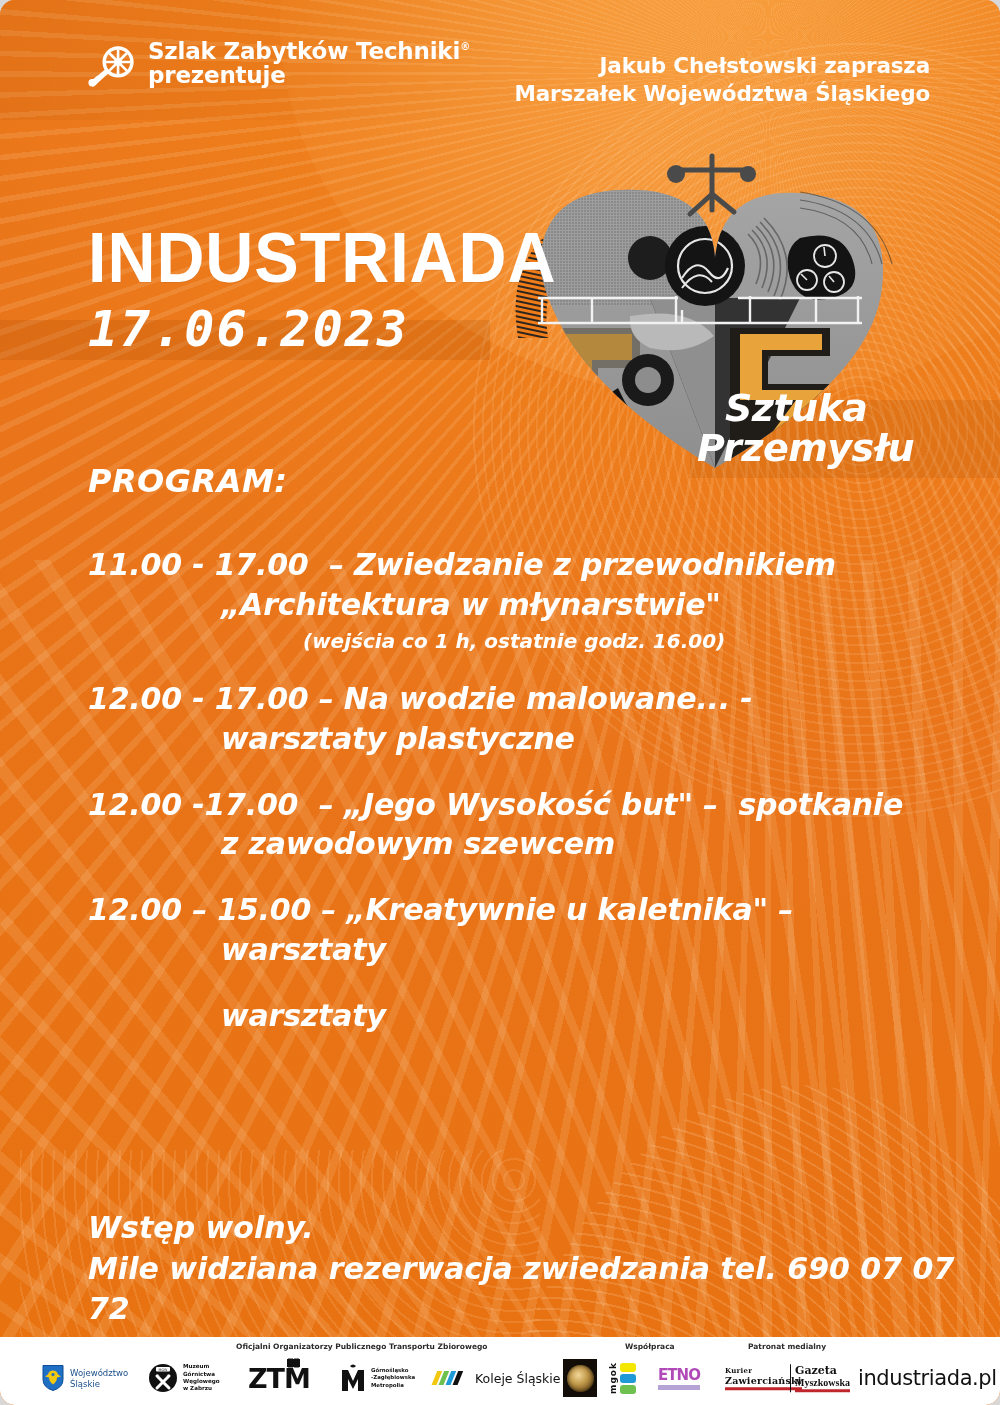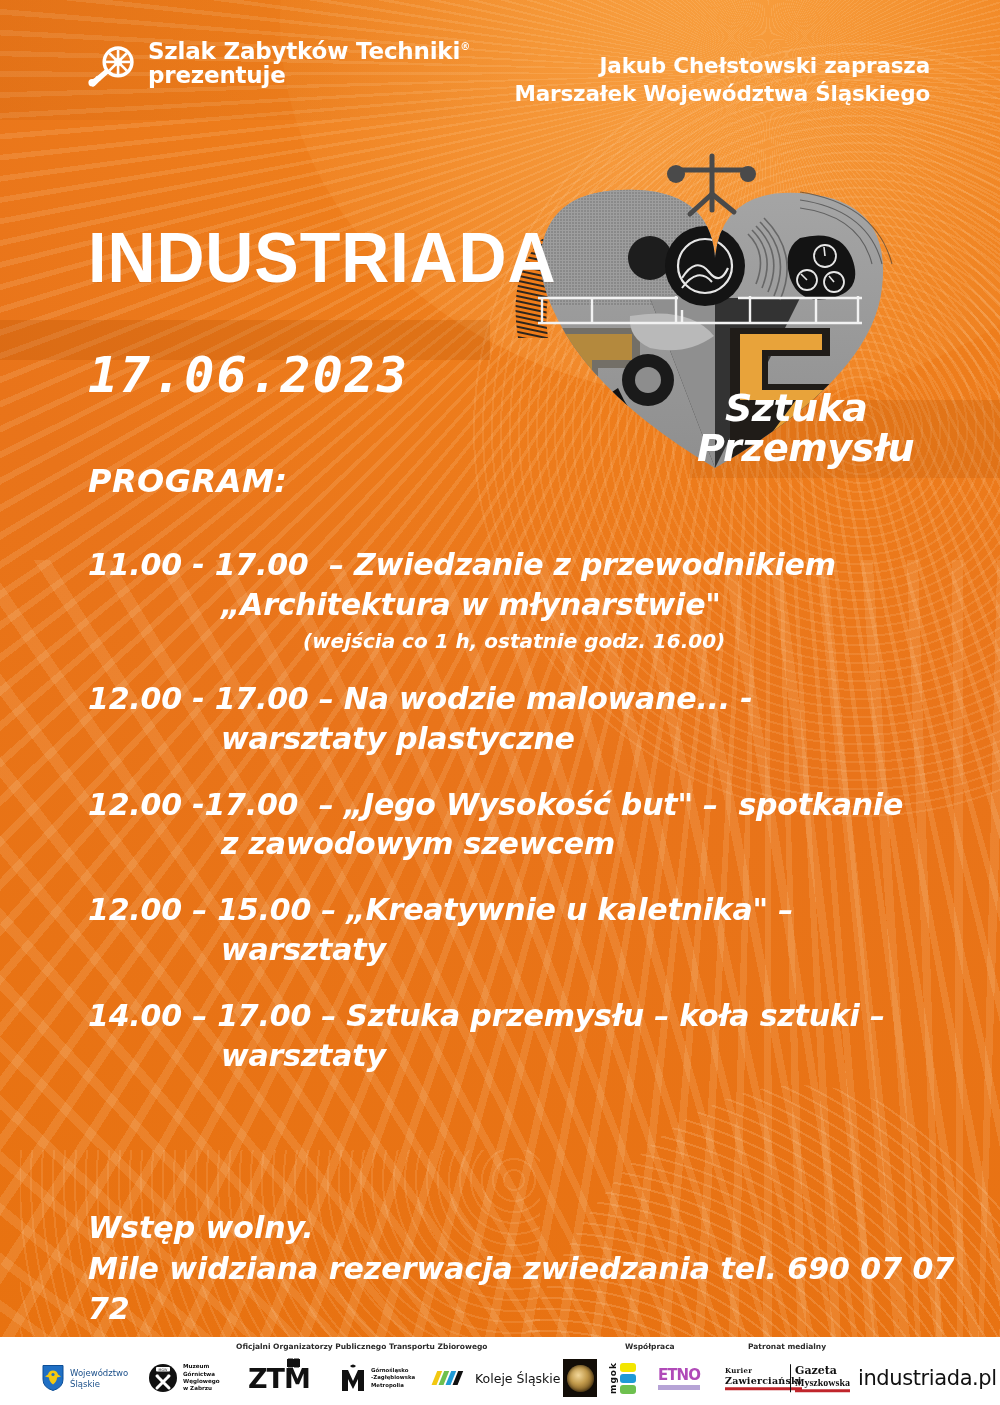--- a/index.html
+++ b/index.html
@@ -5,20 +5,21 @@
 <style>
   * { margin:0; padding:0; box-sizing:border-box; }
   html,body{ background:#d8d8d8; }
   body{ font-family:"Liberation Sans", sans-serif; }
 
   .poster{
     position:relative;
     width:1000px; height:1405px;
     overflow:hidden;
     background:#ef7b18;
+    border-radius:15px;
   }
 
   
   .bg-base{
     position:absolute; inset:0;
     background:
       radial-gradient(circle at 72% -6%, #f79b37 0%, #ef7f1c 26%, #e9741a 52%, #e8720f 100%);
   }
   
   .bg-arc{
@@ -117,21 +118,20 @@
     letter-spacing:1px;
     font-family:"Liberation Sans", sans-serif;
     transform:scaleX(.95); transform-origin:left center;
     text-shadow:0 1px 0 rgba(120,50,0,.10);
   }
   .date{
     position:absolute; left:88px; top:300px;
     color:#fff; font-size:50px; font-weight:bold; font-style:italic;
     letter-spacing:2px;
     font-family:"DejaVu Sans Mono", monospace;
-    margin-top:46px;
   }
 
   
   .hero{ position:absolute; left:500px; top:138px; width:420px; height:350px; }
   .sztuka{
     position:absolute; right:86px; top:388px;
     color:#fff; text-align:left; line-height:1.06;
     font-size:38px; font-weight:bold; font-style:italic;
     font-family:"DejaVu Sans", sans-serif;
     letter-spacing:-.5px;
@@ -417,21 +417,20 @@
       <div class="line">12.00 -17.00  – „Jego Wysokość but" –  spotkanie</div>
       <div class="line ind">z zawodowym szewcem</div>
     </div>
 
     <div class="item">
       <div class="line">12.00 – 15.00 – „Kreatywnie u kaletnika" –</div>
       <div class="line ind">warsztaty</div>
     </div>
 
     <div class="item">
-      <div class="line">14.00 – 17.00 – Sztuka przemysłu – koła sztuki –</div>
       <div class="line ind">warsztaty</div>
     </div>
   </div>
 
   <div class="closing">
     <div>Wstęp wolny.</div>
     <div>Mile widziana rezerwacja zwiedzania tel. 690 07 07 72</div>
   </div>
 
   <div class="footer">

